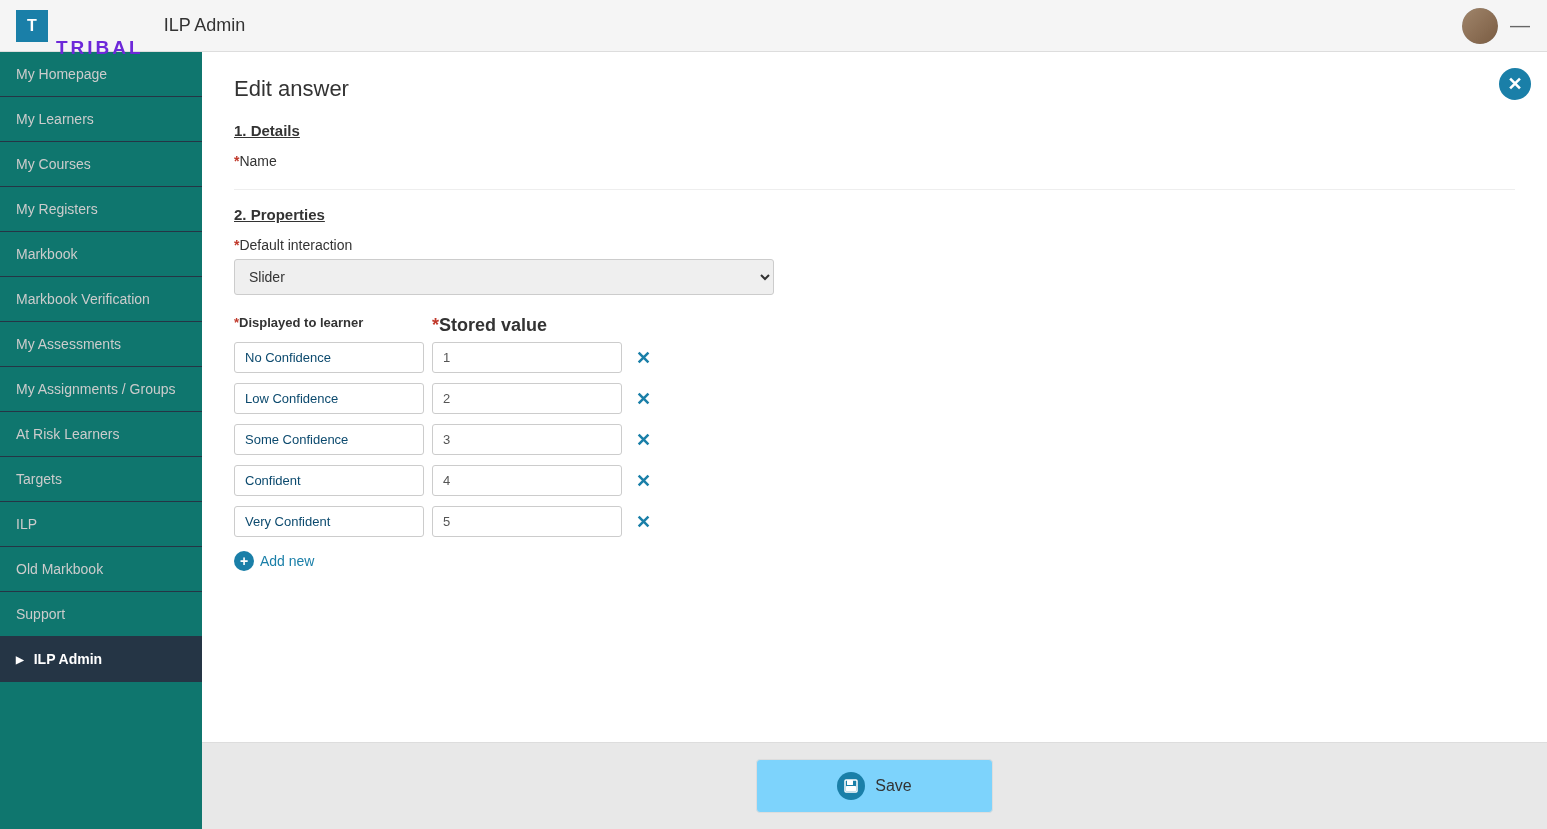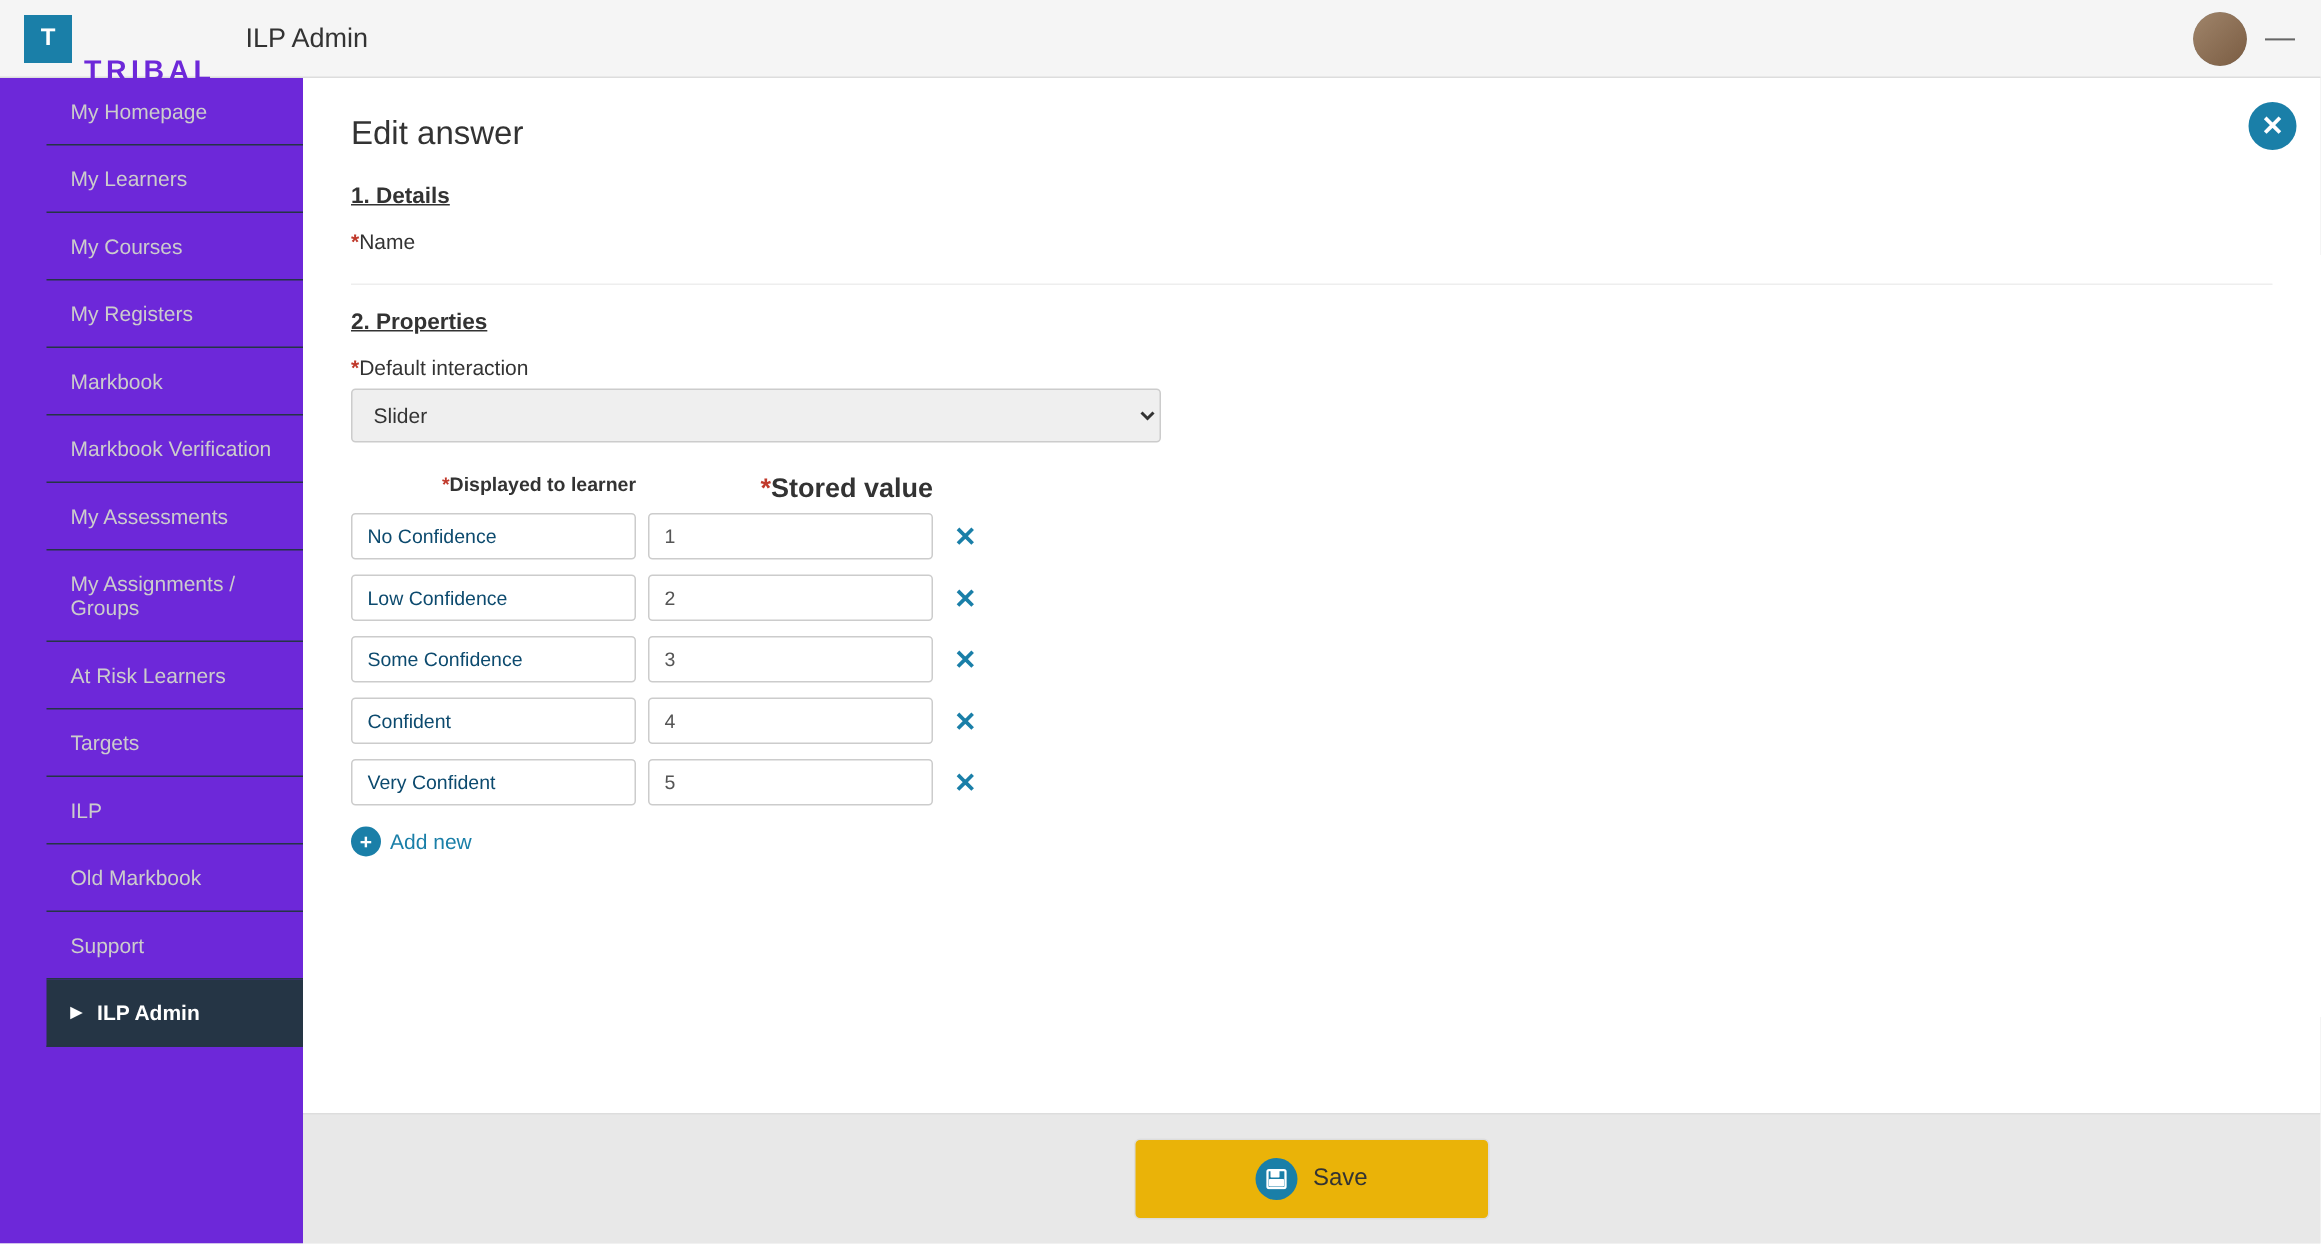--- a/index.html
+++ b/index.html
@@ -69,25 +69,24 @@
     
     .layout {
       display: flex;
       margin-top: 52px;
       height: calc(829px - 52px);
     }
 
     
     .sidebar {
       width: 202px;
-      background: #6d28d9;
+      background: #0f766e;
       color: #ccc;
       flex-shrink: 0;
       overflow-y: auto;
-      padding-left: 31px;
     }
     .sidebar-item {
       padding: 14px 16px;
       cursor: pointer;
       color: #ccc;
       font-size: 14px;
       border-bottom: 1px solid #253545;
       display: flex;
       align-items: center;
       gap: 6px;
@@ -185,21 +184,20 @@
     }
 
     
     .answers-table {
       margin-top: 10px;
     }
     .answers-header {
       display: flex;
       gap: 8px;
       margin-bottom: 6px;
-      text-align: right;
     }
     .col-header-display {
       width: 190px;
       font-size: 13px;
       font-weight: bold;
       color: #333;
     }
     .col-header-stored {
       width: 190px;
       font-size: 18px;
@@ -266,21 +264,21 @@
     
     .footer {
       background: #e8e8e8;
       padding: 16px 0;
       display: flex;
       justify-content: center;
       border-top: 1px solid #ddd;
       flex-shrink: 0;
     }
     .save-btn {
-      background: #eab308;
+      background: #7dd3fc;
       border: 1px solid #ddd;
       border-radius: 4px;
       padding: 12px 80px;
       font-size: 16px;
       cursor: pointer;
       display: flex;
       align-items: center;
       gap: 10px;
       color: #333;
     }

